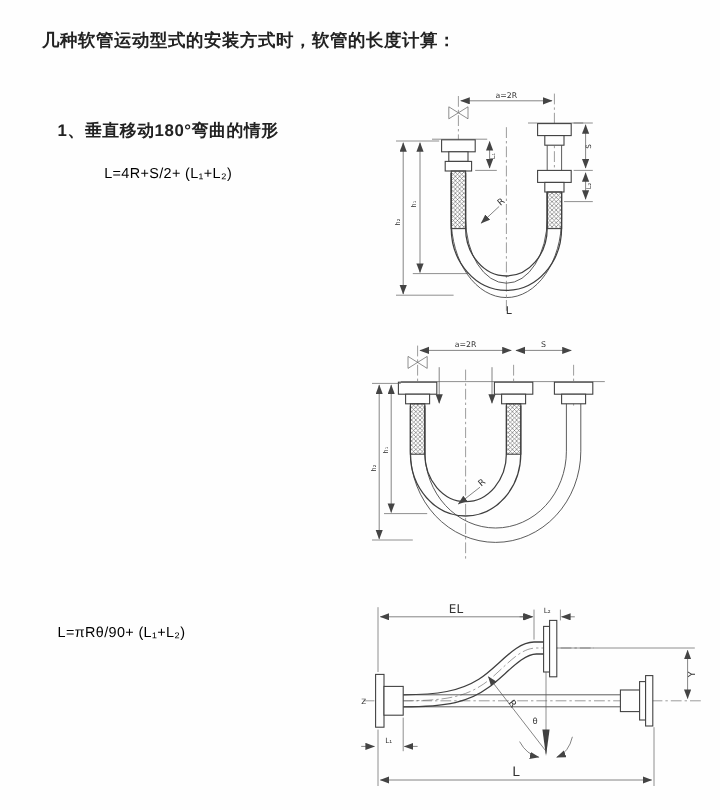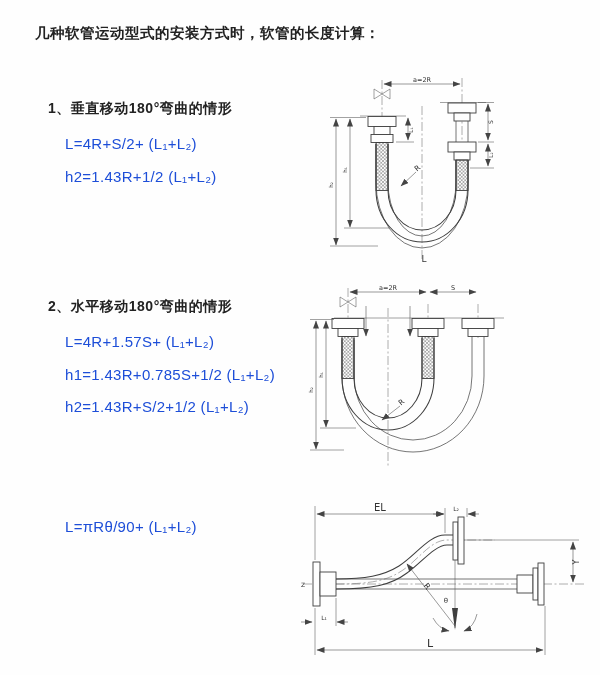--- a/index.html
+++ b/index.html
@@ -5,23 +5,23 @@
   html,body{margin:0;padding:0;background:#fff;}
   .page{
     position:relative;width:600px;height:675px;background:#fefefe;
     font-family:"Liberation Sans","DejaVu Sans",sans-serif;color:#2b2b2b;
     overflow:hidden;border-bottom:2px solid #7f1d1d;
   }
   .title{
     position:absolute;left:35px;top:24px;font-size:14.5px;font-weight:bold;
     letter-spacing:0.5px;color:#222;
   }
-  .sec{position:absolute;left:48px;}
+  .sec{position:absolute;left:48px;text-align:center;}
   .sec-heading{font-size:14px;font-weight:bold;color:#222;letter-spacing:0.5px;margin-bottom:10px;}
-  .formula{font-size:15px;margin-left:17px;line-height:32.5px;color:#1d4ed8;letter-spacing:0.3px;}
+  .formula{font-size:12px;line-height:32.5px;color:#000000;letter-spacing:0.3px;}
   .diag{position:absolute;}
   
   .tl{stroke:#3f3f3f;fill:none;stroke-width:1.05;}
   .tl2{stroke:#4a4a4a;fill:none;stroke-width:0.75;}
   .thin{stroke:#555;stroke-width:0.55;fill:none;}
   .dim{stroke:#555;stroke-width:0.6;fill:none;}
   .cl{stroke:#6a6a6a;stroke-width:0.55;stroke-dasharray:9 2.5 2 2.5;fill:none;}
   .fr{fill:#fefefe;stroke:#3f3f3f;stroke-width:0.9;}
   .br{fill:url(#braid);stroke:#3f3f3f;stroke-width:0.9;}
   .vt{fill:#3f3f3f;stroke:none;}
@@ -30,21 +30,20 @@
 </head>
 <body>
 
 <div class="page">
 
   <div class="title">几种软管运动型式的安装方式时，软管的长度计算：</div>
 
   <div class="sec" style="top:100px;">
     <div class="sec-heading">1、垂直移动180°弯曲的情形</div>
     <div class="formula">L=4R+S/2+ (L₁+L₂)</div>
-    <div class="formula">h2=1.43R+1/2 (L₁+L₂)</div>
   </div>
 
   <svg class="diag" style="left:320px;top:70px;" width="250" height="195" viewBox="0 0 250 195">
     <defs>
       <pattern id="braid" width="3.5" height="3.5" patternUnits="userSpaceOnUse">
         <path d="M0,0 L3.5,3.5 M3.5,0 L0,3.5" stroke="#666" stroke-width="0.5"></path>
       </pattern>
       <marker id="ar" markerWidth="9" markerHeight="8" refX="7.5" refY="3" orient="auto-start-reverse" markerUnits="userSpaceOnUse">
         <path d="M0,0 L8,3 L0,6 z" fill="#444"></path>
       </marker>
@@ -98,26 +97,20 @@
     <line class="dim" x1="16" y1="49" x2="16" y2="175" marker-start="url(#ar)" marker-end="url(#ar)"></line>
     <text transform="translate(13,115) rotate(-90)" font-size="5.5" text-anchor="middle">h₂</text>
     <line class="thin" x1="10" y1="176" x2="58" y2="176"></line>
 
     <line class="dim" x1="96" y1="102" x2="81" y2="116" marker-end="url(#ar)"></line>
     <text transform="translate(99,100) rotate(-40)" font-size="7.5" text-anchor="middle">R</text>
 
     <text x="104" y="192" font-size="9" text-anchor="middle">L</text>
   </svg>
 
-  <div class="sec" style="top:298px;">
-    <div class="sec-heading">2、水平移动180°弯曲的情形</div>
-    <div class="formula">L=4R+1.57S+ (L₁+L₂)</div>
-    <div class="formula">h1=1.43R+0.785S+1/2 (L₁+L₂)</div>
-    <div class="formula">h2=1.43R+S/2+1/2 (L₁+L₂)</div>
-  </div>
 
   <svg class="diag" style="left:308px;top:280px;" width="250" height="190" viewBox="0 0 250 190">
 
     <path class="cl" d="M80,28 V186"></path>
     <path class="cl" d="M40,8 V58"></path>
     <path class="cl" d="M120,24 V58"></path>
     <path class="cl" d="M170,24 V58"></path>
 
     <path class="tl2" d="M34,60 V96 A71,76 0 0 0 176,96 V70"></path>
     <path class="tl2" d="M46,60 V96 A59,64 0 0 0 164,96 V70"></path>

